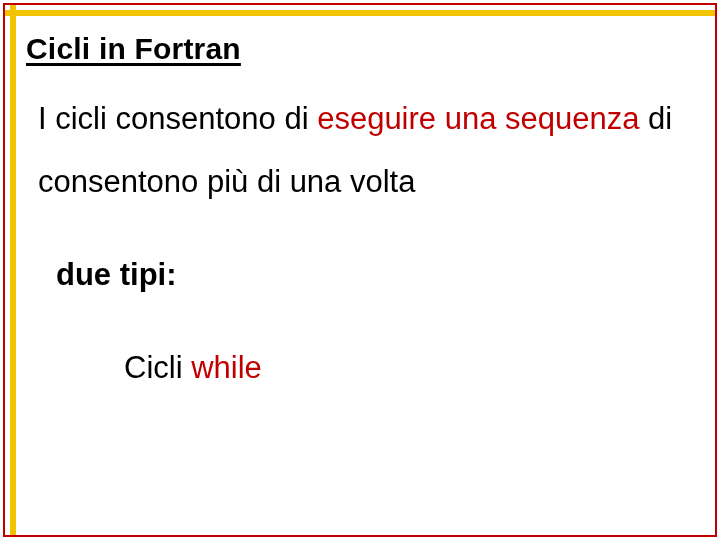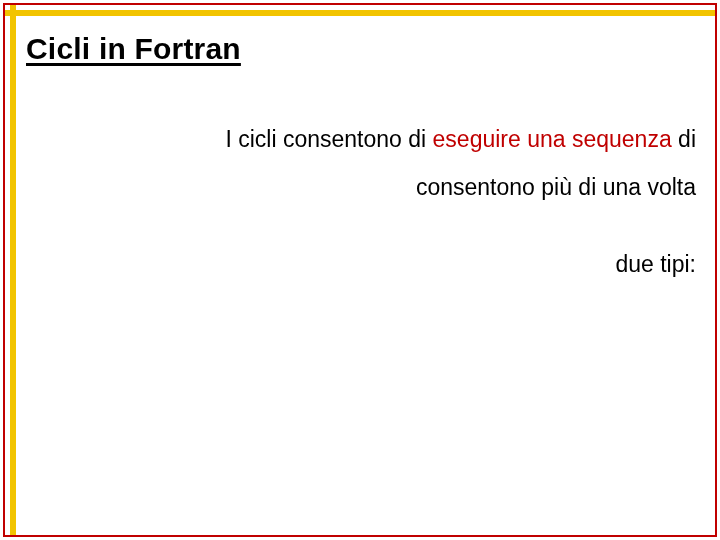--- a/index.html
+++ b/index.html
@@ -40,33 +40,32 @@
     position: absolute;
     top: 26px; left: 26px;
     width: 670px;
   }
   .title {
     font-size: 30px;
     color: #000000;
     text-decoration: underline;
     text-underline-offset: 4px;
     letter-spacing: 0.2px;
-    margin-bottom: 52px;
+    margin-bottom: 24px;
     margin-top: 6px;
   }
   .body {
-    font-size: 23px;
+    font-size: 31px;
     color: #000000;
     line-height: 1.9;
     padding-left: 12px;
-    text-align: right;
   }
   .body .p1 { margin-bottom: 4px; }
   .body .p2 { margin-bottom: 34px; }
-  .body .p3 { margin-bottom: 34px; }
+  .body .p3 { margin-left: 18px; margin-bottom: 34px; font-weight: bold; }
   .body .p4 { margin-left: 86px; margin-bottom: 16px; }
   .body .p5 { margin-left: 86px; }
   .accent { color: #c00000; }
 </style>
 </head>
 <body>
 
 <div class="frame">
   <div class="border-red"></div>
   <div class="stripe-yellow-h"></div>
@@ -74,15 +73,18 @@
 
   <div class="content">
     <h1 class="title">Cicli in Fortran</h1>
 
     <div class="body">
       <div class="p1">
         <span>I cicli consentono di  </span><span class="accent">eseguire una sequenza</span><span> di</span>
       </div>
       <div class="p2">consentono più di una volta</div>
       <div class="p3">due tipi:</div>
+      <div class="p5">
+        <span>Cicli </span><span class="accent">while</span>
+      </div>
     </div>
   </div>
 </div>
 
 </body></html>

